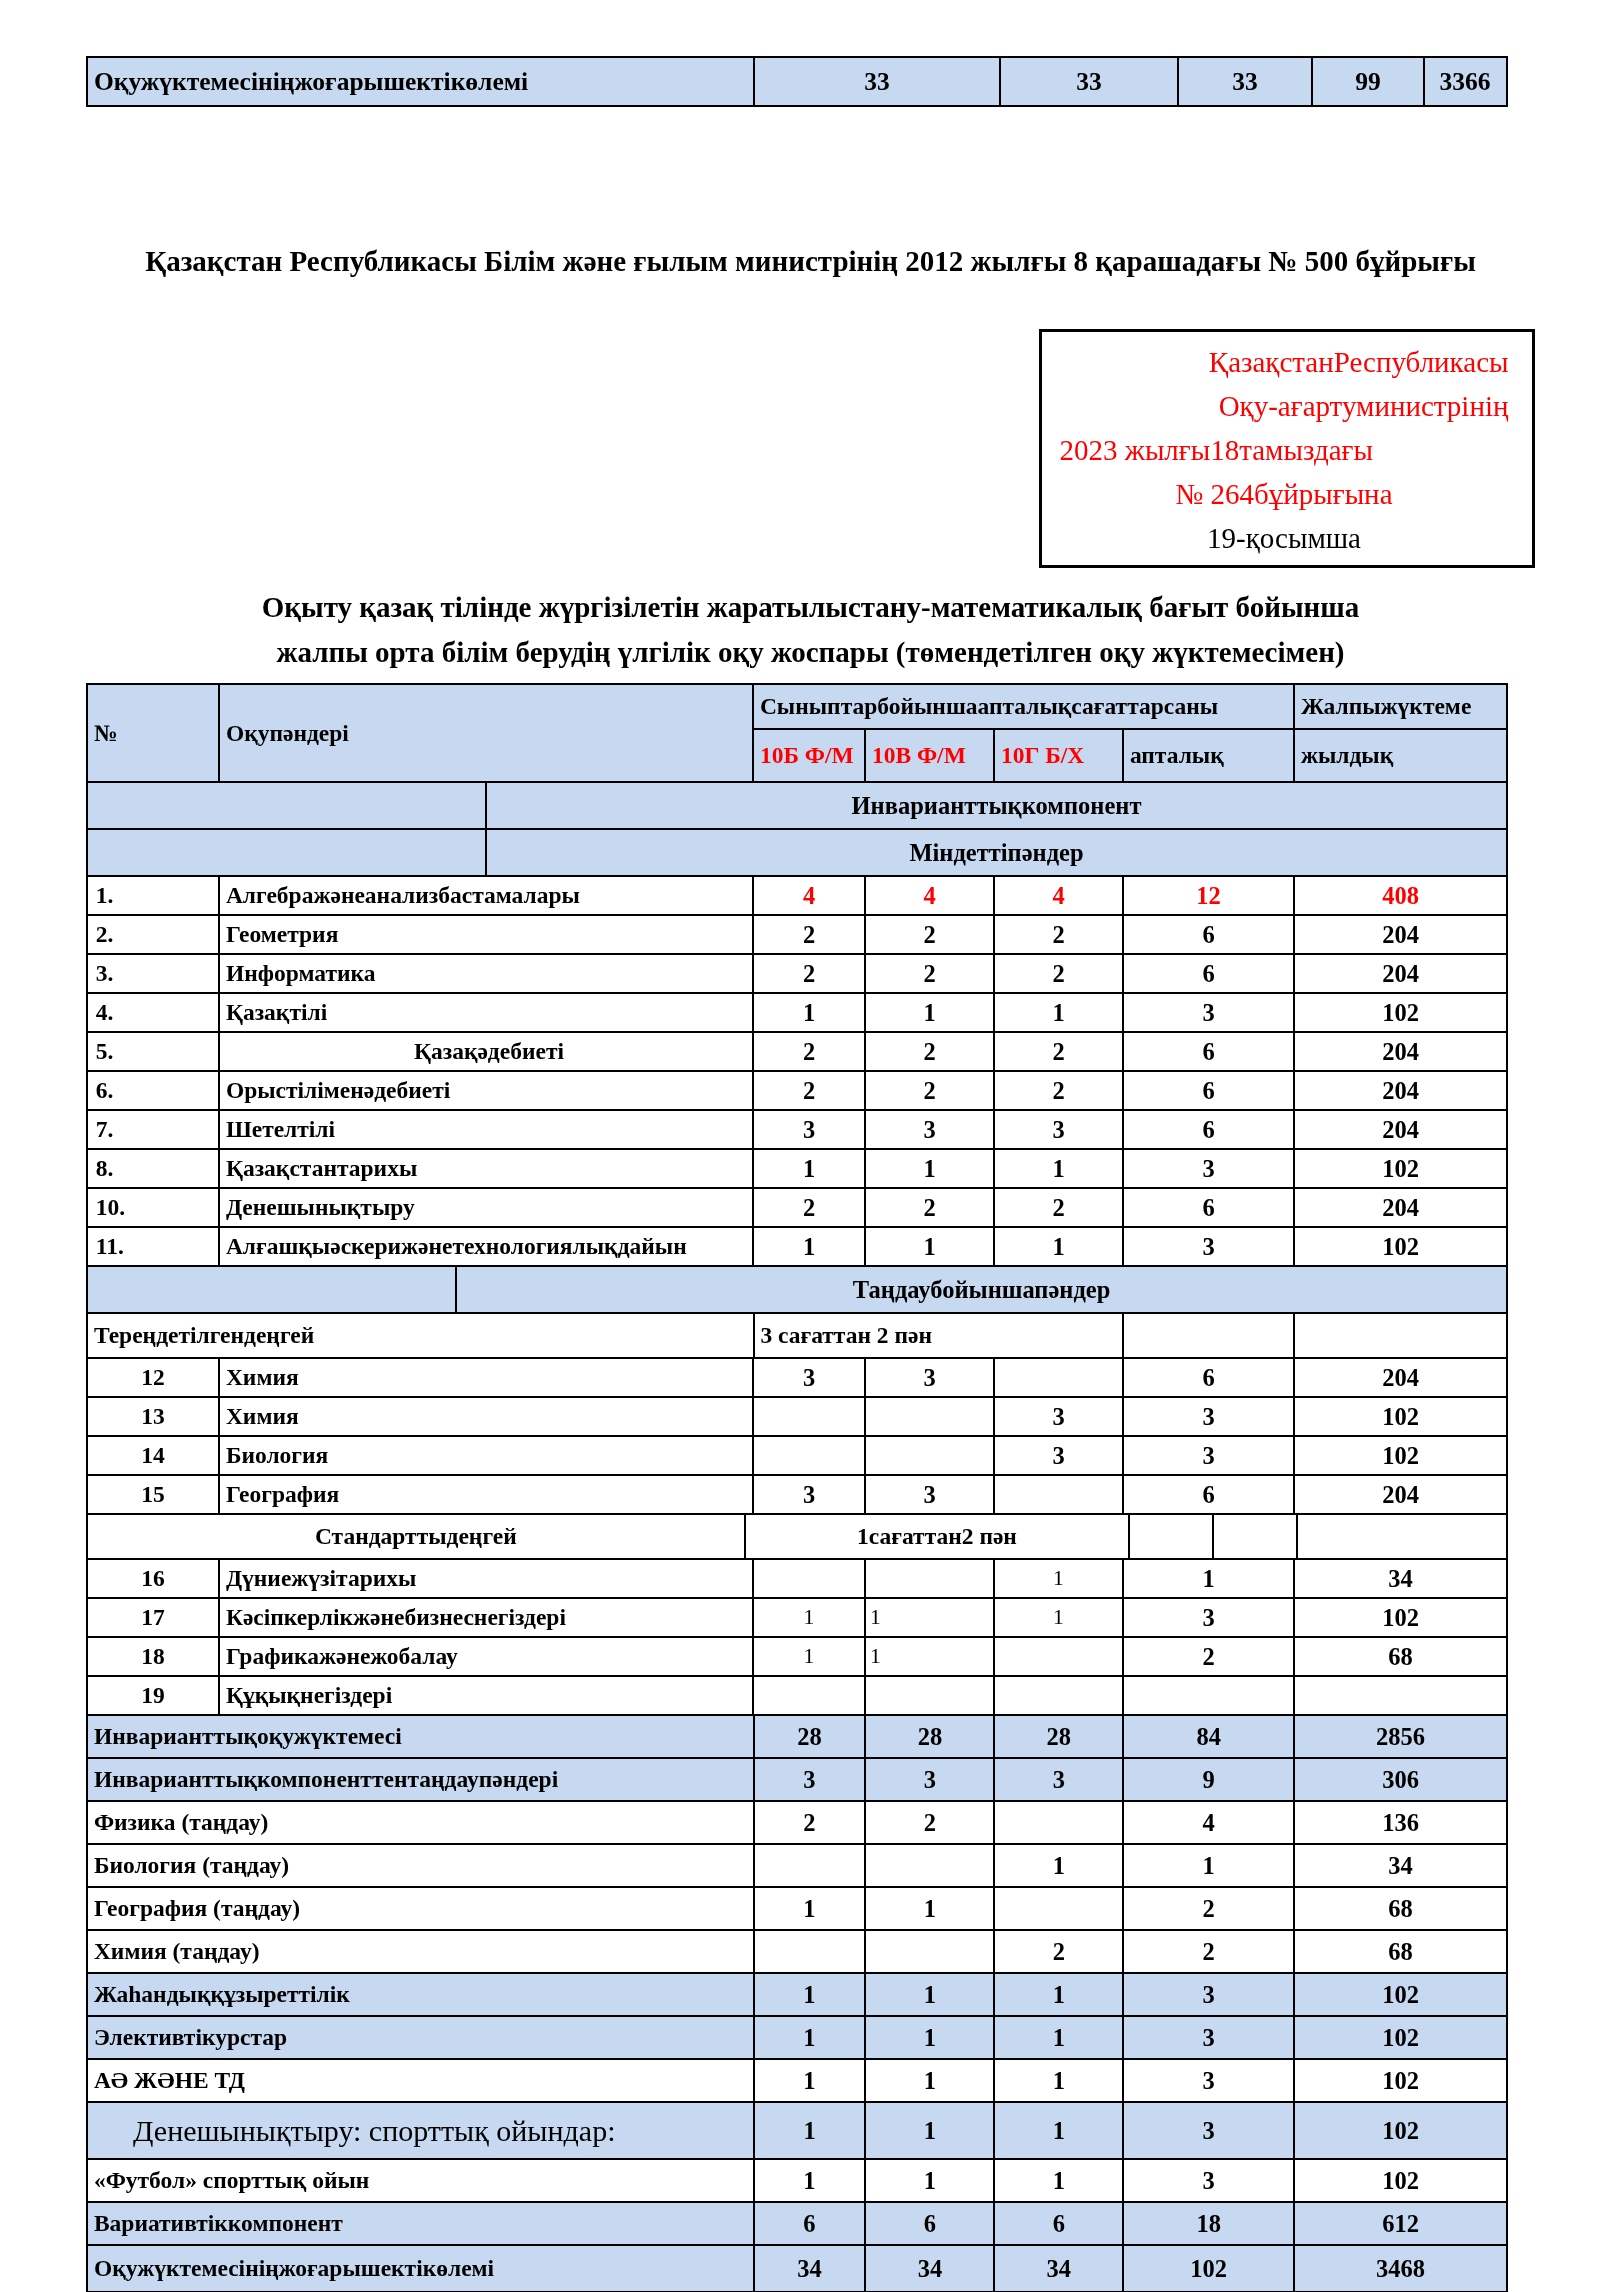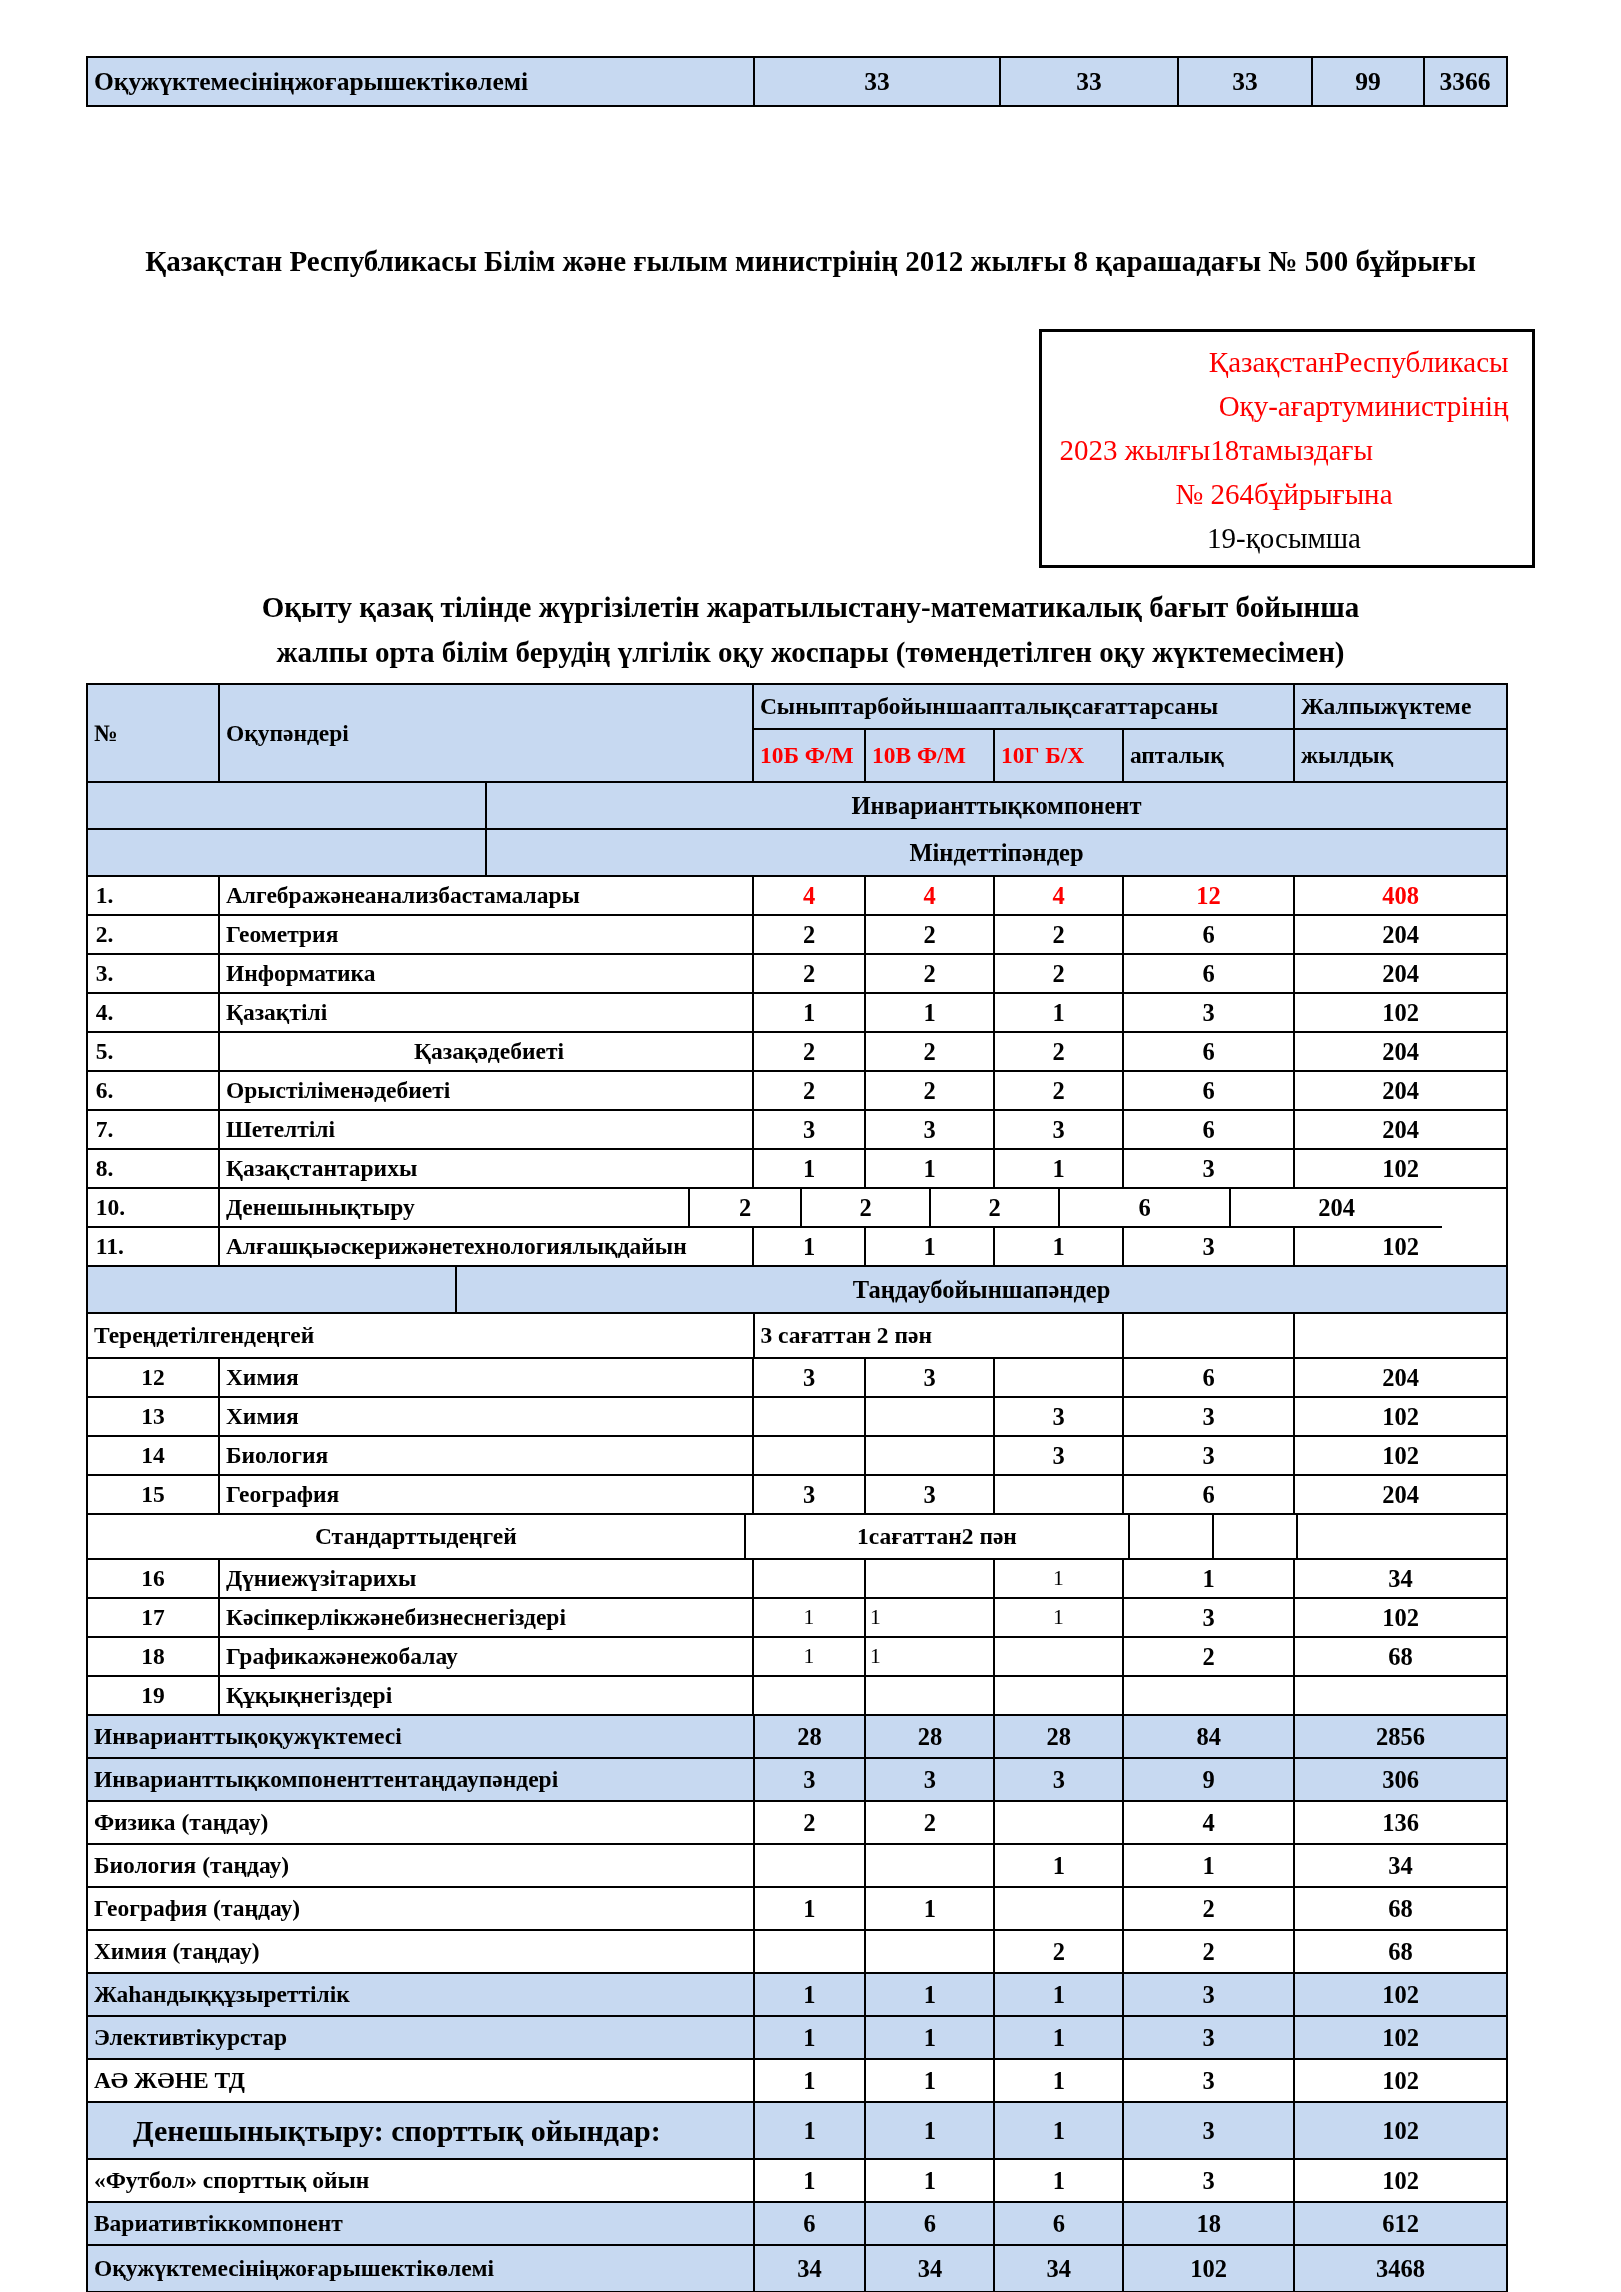--- a/index.html
+++ b/index.html
@@ -49,21 +49,21 @@
   .val{justify-content:center;font-size:24.5px;}
   .plain{font-weight:normal;font-size:21.6px;}
   .vleft{justify-content:flex-start;padding-left:3.9px;}
   .numL{padding-left:7.8px;}
   .r-section .bc{height:47px;}
   .r-data .bc{height:39px;}
   .r-level .bc{height:45px;}
   .r-summary .bc{height:43px;}
   .r-big .bc{height:57px;}
   .r-last .bc{height:47px;}
-  .r-big .lab{font-weight:bold;font-size:30px;padding-left:45px;}
+  .r-big .lab{font-weight:normal;font-size:30px;padding-left:45px;}
   .sec-label{justify-content:center;font-size:24.5px;}
 </style>
 </head>
 <body>
 
 <div class="page">
 
   <div class="toptable" id="toptable">
       <div class="tc lab" style="width: 667px;">Оқужүктемесініңжоғарышектікөлемі</div>
       <div class="tc val" style="width: 246px;">33</div>
@@ -318,21 +318,21 @@
             <span>3</span>
           </div>
           <div class="bc val" style="width: 211px;">
             <span>102</span>
           </div>
         </div>
         <div class="trow r-data">
           <div class="bc numL" style="width: 132px;">
             <span>10.</span>
           </div>
-          <div class="bc lab" style="width: 470px;">
+          <div class="bc lab" style="width: 534px;">
             <span>Денешынықтыру</span>
           </div>
           <div class="bc val" style="width: 112px;">
             <span>2</span>
           </div>
           <div class="bc val" style="width: 129px;">
             <span>2</span>
           </div>
           <div class="bc val" style="width: 129px;">
             <span>2</span>

